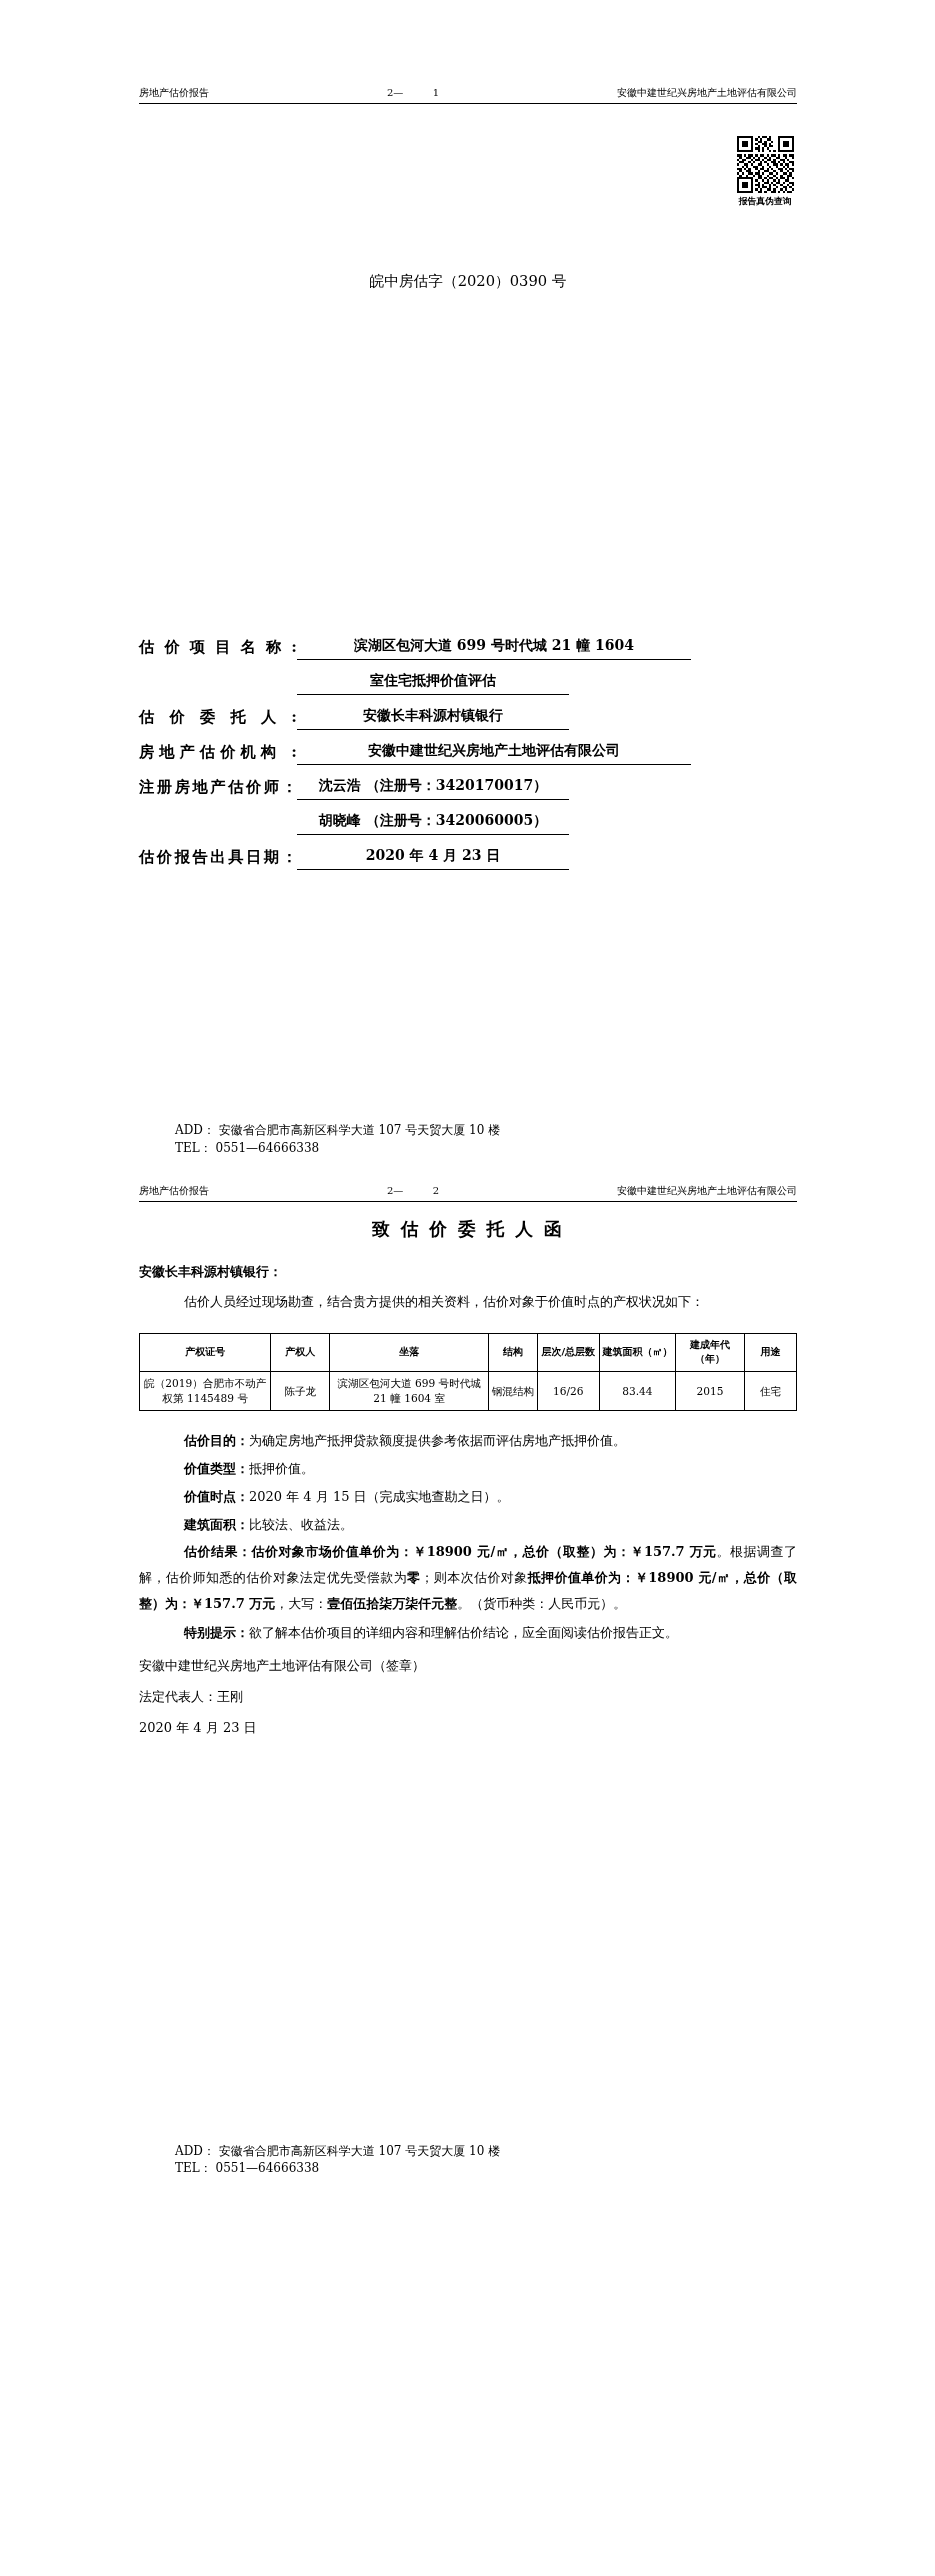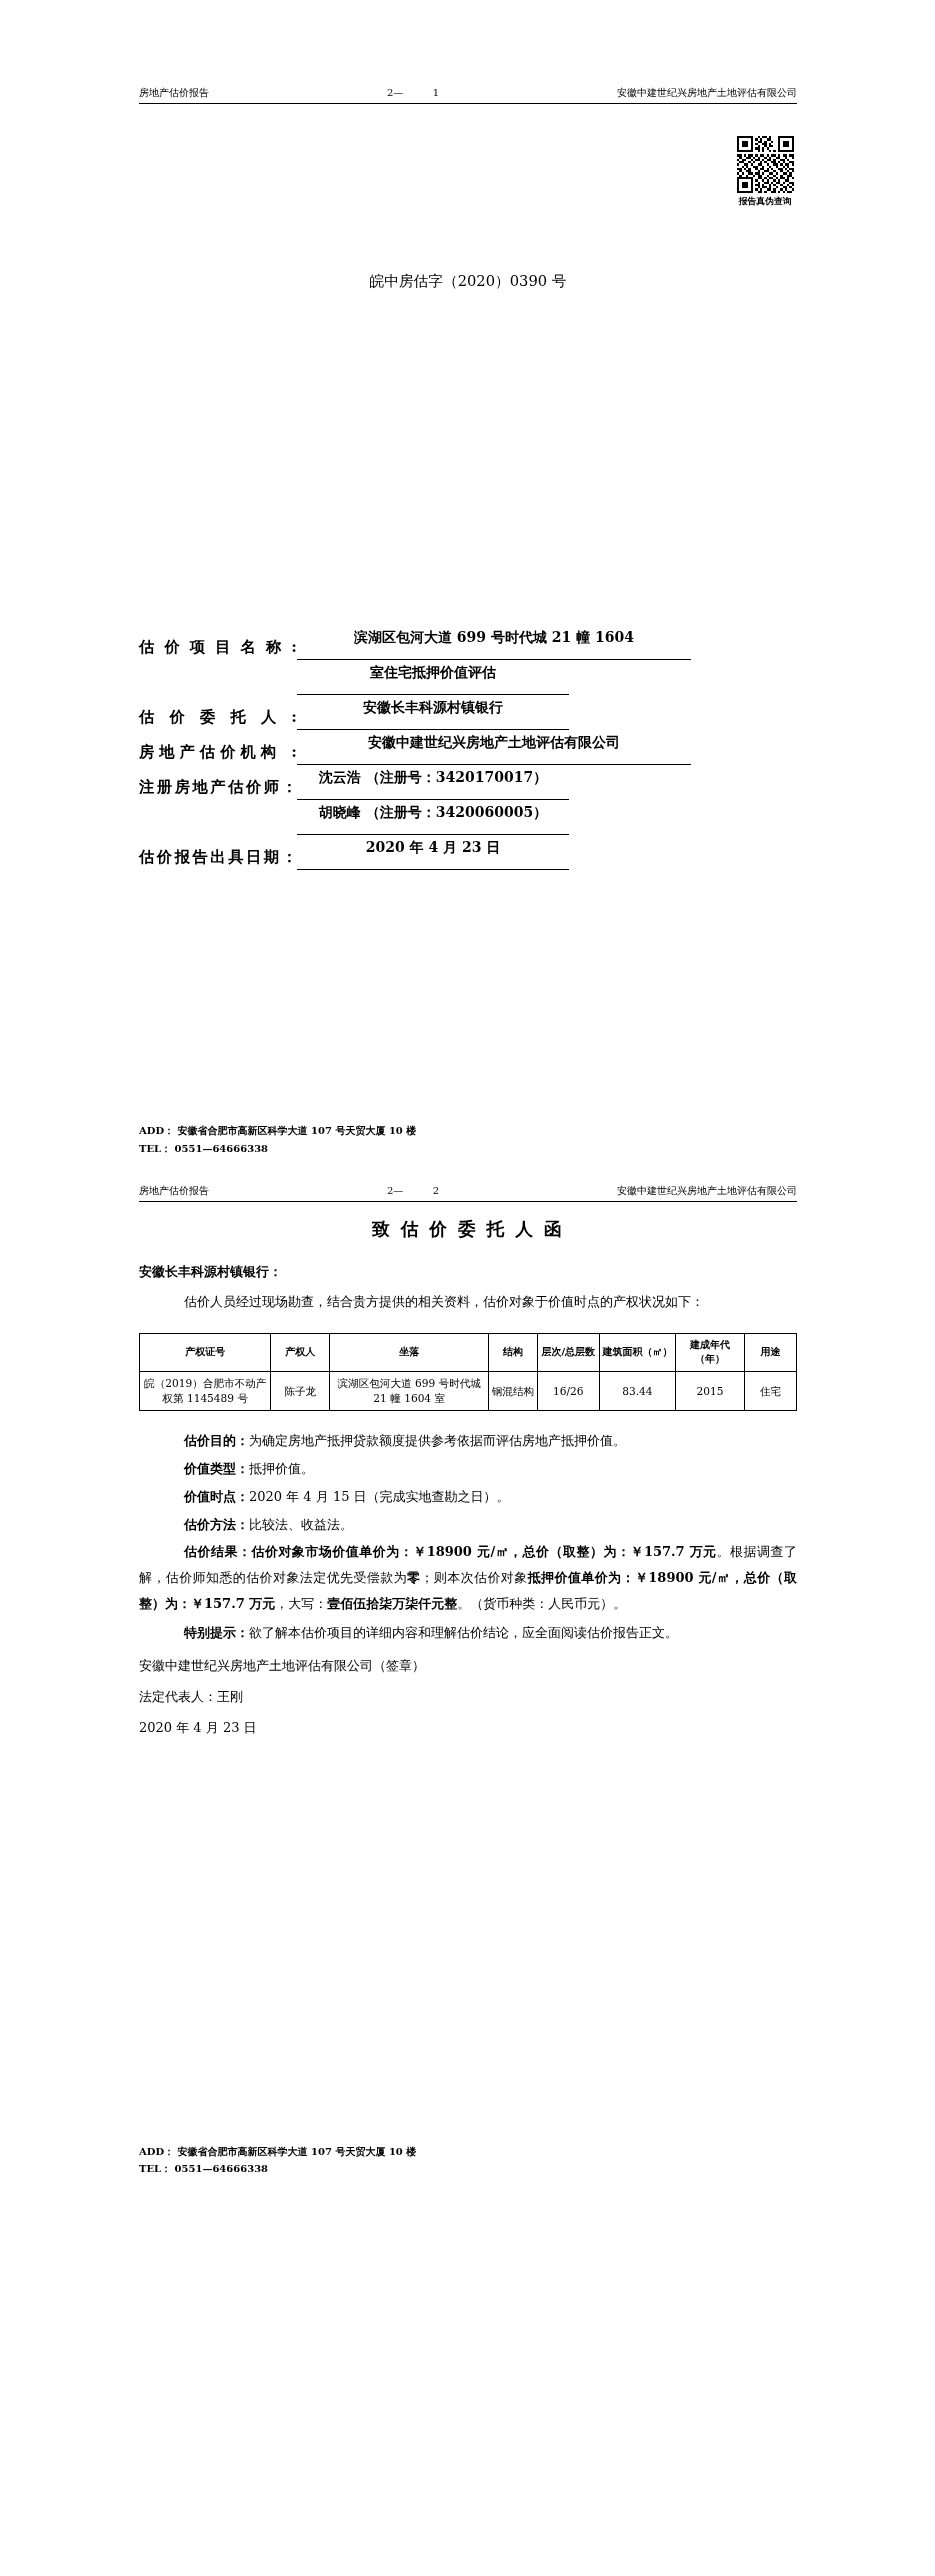--- a/index.html
+++ b/index.html
@@ -13,21 +13,21 @@
   
   .doc-header {
     display:flex; justify-content:space-between; align-items:flex-end;
     font-size:10px; line-height:14px; padding-bottom:2.9px;
     border-bottom:0.6px solid #000;
   }
   .doc-header.first  { margin-top:86px; }
   .doc-header.second { margin-top:26px; }
   .pageno { display:flex; gap:29.5px; }
 
-  .doc-footer { font-size:10px; line-height:17.7px; font-weight:bold; }
+  .doc-footer { font-size:12px; line-height:17.7px; font-weight:normal;margin-left:36px; }
   .doc-footer.footer1 { margin-top:252px; }
   .doc-footer.footer2 { margin-top:400px; }
 
   
   .qr-block { margin:32px 2.4px 0 auto; width:59px; text-align:center; }
   .qr-block svg { display:block; margin:0 auto; }
   .qr-caption { font-size:8.8px; font-weight:bold; margin-top:3.5px; white-space:nowrap; }
 
   
   .cover-title {
@@ -38,21 +38,21 @@
 
   .fields { margin-top:334px; }
   .field-row { display:flex; align-items:flex-end; height:35px; }
   .field-label {
     width:158px; flex-shrink:0; font-size:15.3px; font-weight:bold;
     white-space:nowrap; padding-bottom:2.4px;
     text-align:justify; text-align-last:justify; text-justify:inter-character;
   }
   .field-value {
     font-size:14px; font-weight:bold; text-align:center;
-    border-bottom:1.2px solid #000; padding-bottom:12px;margin-top:36px;
+    border-bottom:1.2px solid #000; padding-bottom:4px;margin-top:36px;
   }
   .w-long  { width:394px; }
   .w-short { width:272px; }
 
   
   .letter-title { margin:14px 0 0 0; text-align:center; font-size:17.7px; line-height:25px; font-weight:bold; letter-spacing:2.4px; }
   .salutation { margin:21px 0 0 0; font-size:13px; line-height:19px; font-weight:bold; }
   .para { margin:0; font-size:13px; line-height:26px; text-align:justify; }
   .indent { text-indent:45px; }
   .para1 { margin-top:8.3px; }
@@ -191,21 +191,21 @@
           <td>2015</td>
           <td>住宅</td>
         </tr>
       </tbody>
     </table>
 
     <div class="kv-group">
       <p class="kv"><b>估价目的：</b><span>为确定房地产抵押贷款额度提供参考依据而评估房地产抵押价值。</span></p>
       <p class="kv"><b>价值类型：</b><span>抵押价值。</span></p>
       <p class="kv"><b>价值时点：</b><span>2020 年 4 月 15 日（完成实地查勘之日）。</span></p>
-      <p class="kv"><b>估价方法：</b><span>比较法、收益法。</span></p>
+      <p class="kv"><b>建筑面积：</b><span>比较法、收益法。</span></p>
     </div>
 
     <p class="para result"><b>估价结果：</b><b>估价对象市场价值单价为：￥18900 元/㎡，总价（取整）为：￥157.7 万元</b><span>。根据调查了解，估价师知悉的估价对象法定优先受偿款为</span><b>零</b><span>；则本次估价对象</span><b>抵押价值单价为：￥18900 元/㎡，总价（取整）为：￥157.7 万元</b><span>，大写：</span><b>壹佰伍拾柒万柒仟元整</b><span>。（货币种类：人民币元）。</span></p>
 
     <p class="para notice"><b>特别提示：</b><span>欲了解本估价项目的详细内容和理解估价结论，应全面阅读估价报告正文。</span></p>
 
     <div class="signature">
       <div class="sig-company">安徽中建世纪兴房地产土地评估有限公司（签章）</div>
       <div class="sig-rep">法定代表人：王刚</div>
       <div class="sig-date">2020 年 4 月 23 日</div>

